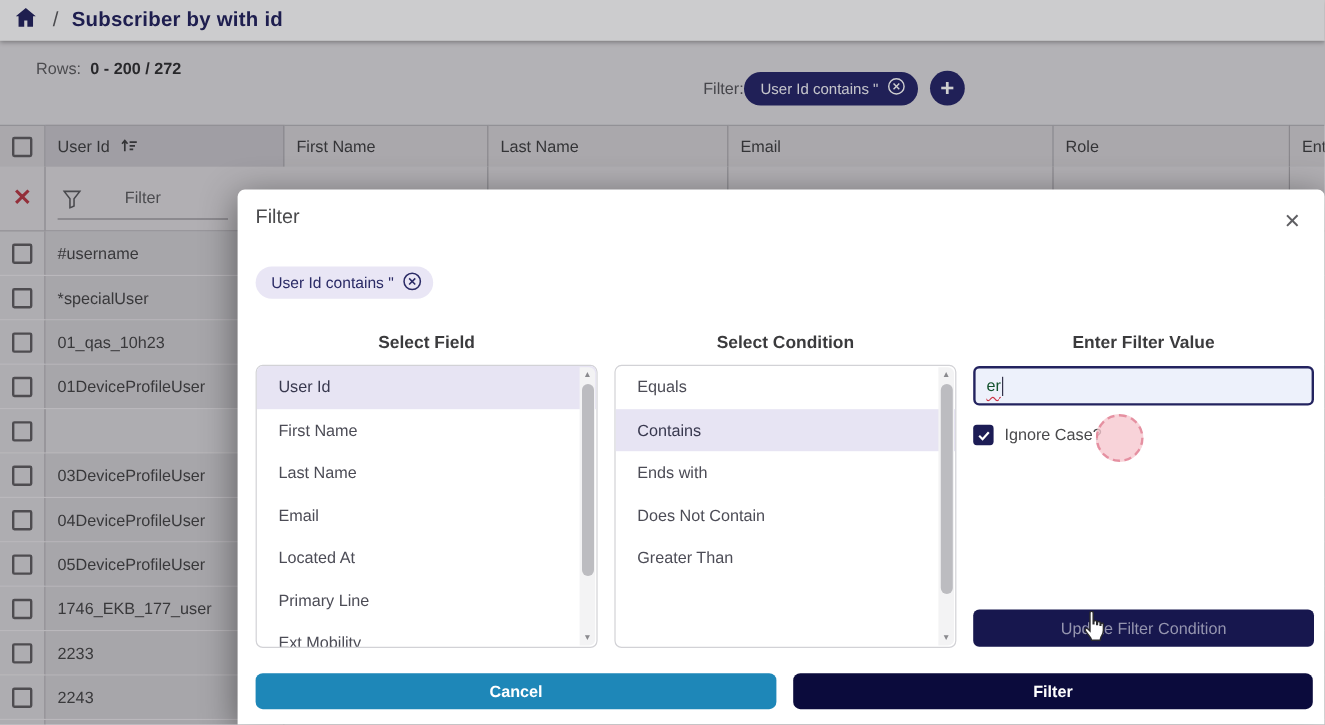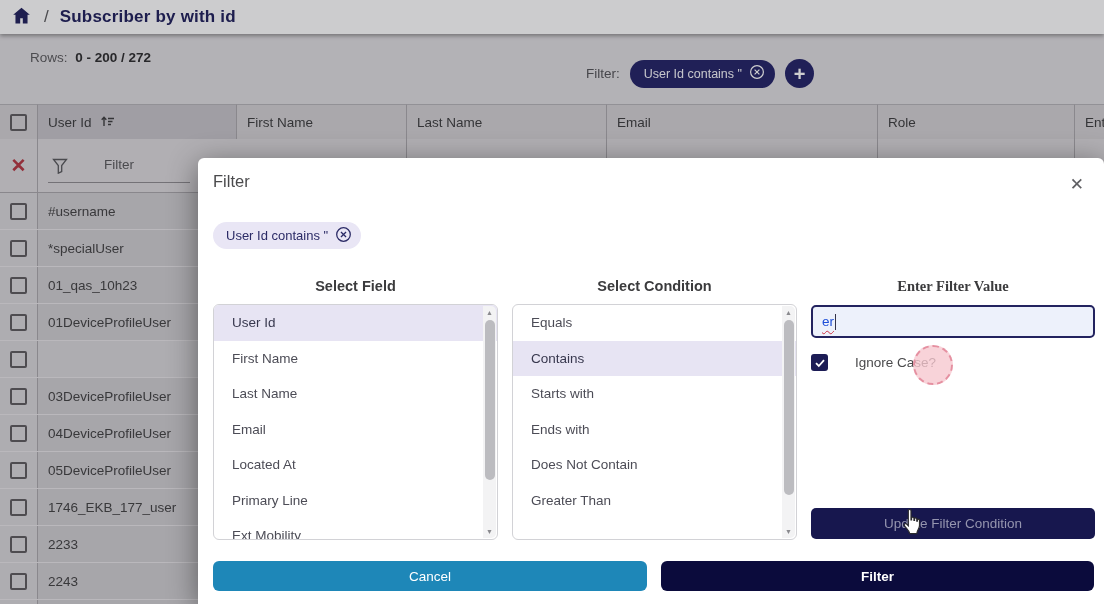--- a/index.html
+++ b/index.html
@@ -10,21 +10,21 @@
   .topbar { position:absolute; left:0; top:0; width:1104px; height:34px; background:#fdfdfe;
             box-shadow:0 2px 4px rgba(0,0,0,0.35); display:flex; align-items:center; z-index:1; }
   .home-btn { margin-left:10px; width:22px; height:22px; display:flex; align-items:center; justify-content:center; cursor:pointer; }
   .crumb-sep { color:#5a5a5e; font-size:17px; margin:0 11px 0 12px; }
   .crumb-title { color:#23235f; font-size:17px; font-weight:bold; letter-spacing:0.2px; }
 
   .toolbar-row { position:absolute; left:0; top:34px; width:1104px; height:70px; }
   .rows-line { position:absolute; left:30px; top:16px; font-size:13.5px; color:#5d5d60; }
   .rows-line b { color:#303032; margin-left:4px; }
   .filter-line { position:absolute; left:586px; top:25px; display:flex; align-items:center; }
-  .filter-line-label { font-size:13.5px; color:#55555a; margin-right:10px; }
+  .filter-line-label { font-size:13.5px; color:#55555a; }
   .chip-dark { display:flex; align-items:center; gap:7px; background:#26266a; color:#f4f4fa;
                border-radius:15px; height:28px; padding:0 10px 0 14px; font-size:12.5px; cursor:pointer; }
   .plus-btn { width:29px; height:29px; border-radius:50%; background:#26266a; color:#fff; margin-left:10px;
               display:flex; align-items:center; justify-content:center; font-size:20px; font-weight:bold; cursor:pointer; line-height:1; }
 
   
   .grid { position:absolute; left:0; top:104px; width:1104px; }
   .hrow { position:absolute; left:0; top:0; height:35px; width:1104px; background:#d2d0d4; }
   .frow { position:absolute; left:0; top:35px; height:54px; width:1104px; background:#dbd9dd; border-bottom:1px solid #a9a7ac;}
   .cell { position:absolute; top:0; height:100%; border-right:1px solid #aaa8ad; display:flex; align-items:center;
@@ -52,52 +52,52 @@
   .modal { position:absolute; left:198px; top:158px; width:906px; height:446px; background:#ffffff;
            border-radius:6px 6px 0 0; box-shadow:0 6px 30px rgba(0,0,0,0.45); z-index:6; }
   .modal-title { position:absolute; left:15px; top:14px; font-size:16.5px; color:#4a4a4c; }
   .modal-close { position:absolute; right:20px; top:18px; font-size:17px; color:#5f5f63; cursor:pointer; line-height:1; }
   .chip-light { position:absolute; left:15px; top:64px; display:flex; align-items:center; gap:7px; background:#e9e6f5;
                 color:#2b2b66; border-radius:14px; height:27px; padding:0 9px 0 13px; font-size:13px; cursor:pointer; }
 
   .col-head { position:absolute; top:120px; height:18px; font-size:14.5px; font-weight:bold; color:#3b3b3d; text-align:center; }
   .ch-field { left:15px;  width:285px; }
   .ch-cond  { left:314px; width:285px; }
-  .ch-value { left:613px; width:284px;font-family:Liberation Serif, serif; }
+  .ch-value { left:613px; width:284px; }
 
   .listbox { position:absolute; top:146px; width:285px; height:236px; border:1px solid #d2d2d6; border-radius:6px;
              background:#fff; overflow:hidden; }
   .lb-field { left:15px; }
   .lb-cond  { left:314px; }
   .opt { height:35.5px; display:flex; align-items:center; padding-left:18px; font-size:13.5px; color:#4c4c56; cursor:pointer; }
   .opt.selected { background:#e7e4f3; color:#38384e; }
   .sbar { position:absolute; top:1px; right:1px; bottom:1px; width:13px; background:#f3f3f4; border-radius:0 5px 5px 0; }
   .sbar .arr { position:absolute; left:0; width:13px; height:13px; color:#8a8a8e; font-size:7px; display:flex;
                align-items:center; justify-content:center; cursor:pointer; }
   .arr.up { top:0; } .arr.dn { bottom:0; }
   .sbar .thumb { position:absolute; left:1.5px; width:10px; background:#bcbcc0; border-radius:5px; cursor:grab; }
   .thumb-field { top:14px; height:160px; }
   .thumb-cond  { top:14px; height:175px; }
 
   .value-input { position:absolute; left:613px; top:147px; width:284px; height:33px; border:2px solid #23235f;
                  border-radius:5px; background:#edf1fb; display:flex; align-items:center; padding-left:9px; cursor:text; }
-  .value-text { font-size:13.5px; color:#1d4ed8; text-decoration:underline wavy #cc3344 1px; text-underline-offset:4px; }
+  .value-text { font-size:13.5px; color:#14532d; text-decoration:underline wavy #cc3344 1px; text-underline-offset:4px; }
   .caret { width:1px; height:16px; background:#33334a; margin-left:1px; }
-  .icase-row { position:absolute; left:613px; top:196px; display:flex; align-items:center; gap:27px; }
+  .icase-row { position:absolute; left:613px; top:196px; display:flex; align-items:center; gap:9px; }
   .icase-box { width:17px; height:17px; background:#1c1c55; border-radius:3px; display:flex; align-items:center;
                justify-content:center; cursor:pointer; }
   .icase-label { font-size:13.5px; color:#4a4a4c; }
   .pink-dot { position:absolute; left:715px; top:187px; width:40px; height:40px; border-radius:50%;
               background:rgba(246,198,206,0.78); border:2px dashed rgba(228,138,156,0.9); }
 
   .btn { display:flex; align-items:center; justify-content:center; font-size:13.5px; cursor:pointer; }
   .update-btn { position:absolute; left:613px; top:350px; width:284px; height:31px; background:#17174e;
                 color:#9595af; border-radius:5px; }
   .cancel-btn { position:absolute; left:15px; top:403px; width:434px; height:30px; background:#1e87b8;
-                color:#fff; border-radius:6px; font-weight:normal; }
+                color:#fff; border-radius:6px; font-weight:bold; }
   .filterm-btn { position:absolute; left:463px; top:403px; width:433px; height:30px; background:#0b0b3c;
                  color:#fff; border-radius:6px; font-weight:bold; }
 
   .cursor { position:absolute; left:900px; top:509px; z-index:9; pointer-events:none; }
 </style>
 </head>
 <body>
 
 <div class="screen">
 
@@ -276,21 +276,20 @@
       <div class="sbar">
         <span class="arr up">▲</span>
         <div class="thumb thumb-field"></div>
         <span class="arr dn">▼</span>
       </div>
     </div>
 
     <div class="listbox lb-cond">
       <div class="opt">Equals</div>
       <div class="opt selected">Contains</div>
-      <div class="opt">Starts with</div>
       <div class="opt">Ends with</div>
       <div class="opt">Does Not Contain</div>
       <div class="opt">Greater Than</div>
       <div class="sbar">
         <span class="arr up">▲</span>
         <div class="thumb thumb-cond"></div>
         <span class="arr dn">▼</span>
       </div>
     </div>
 

